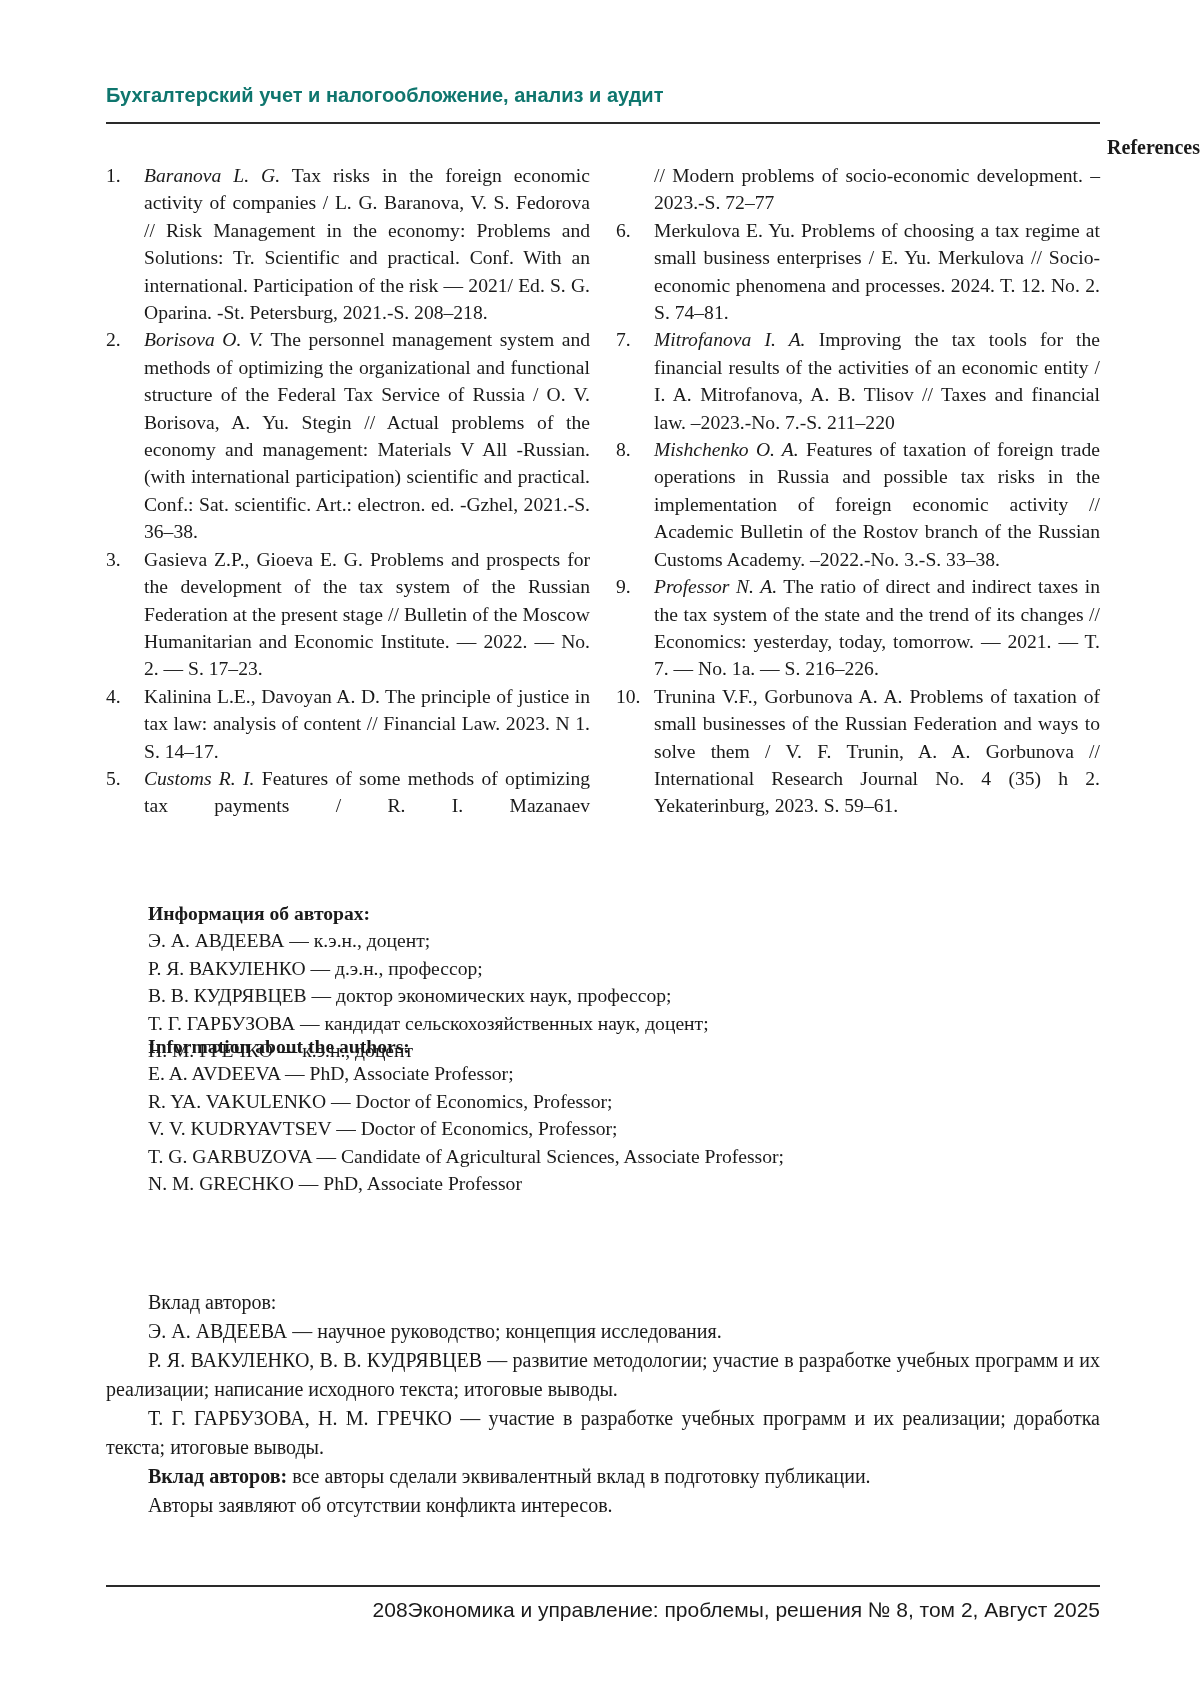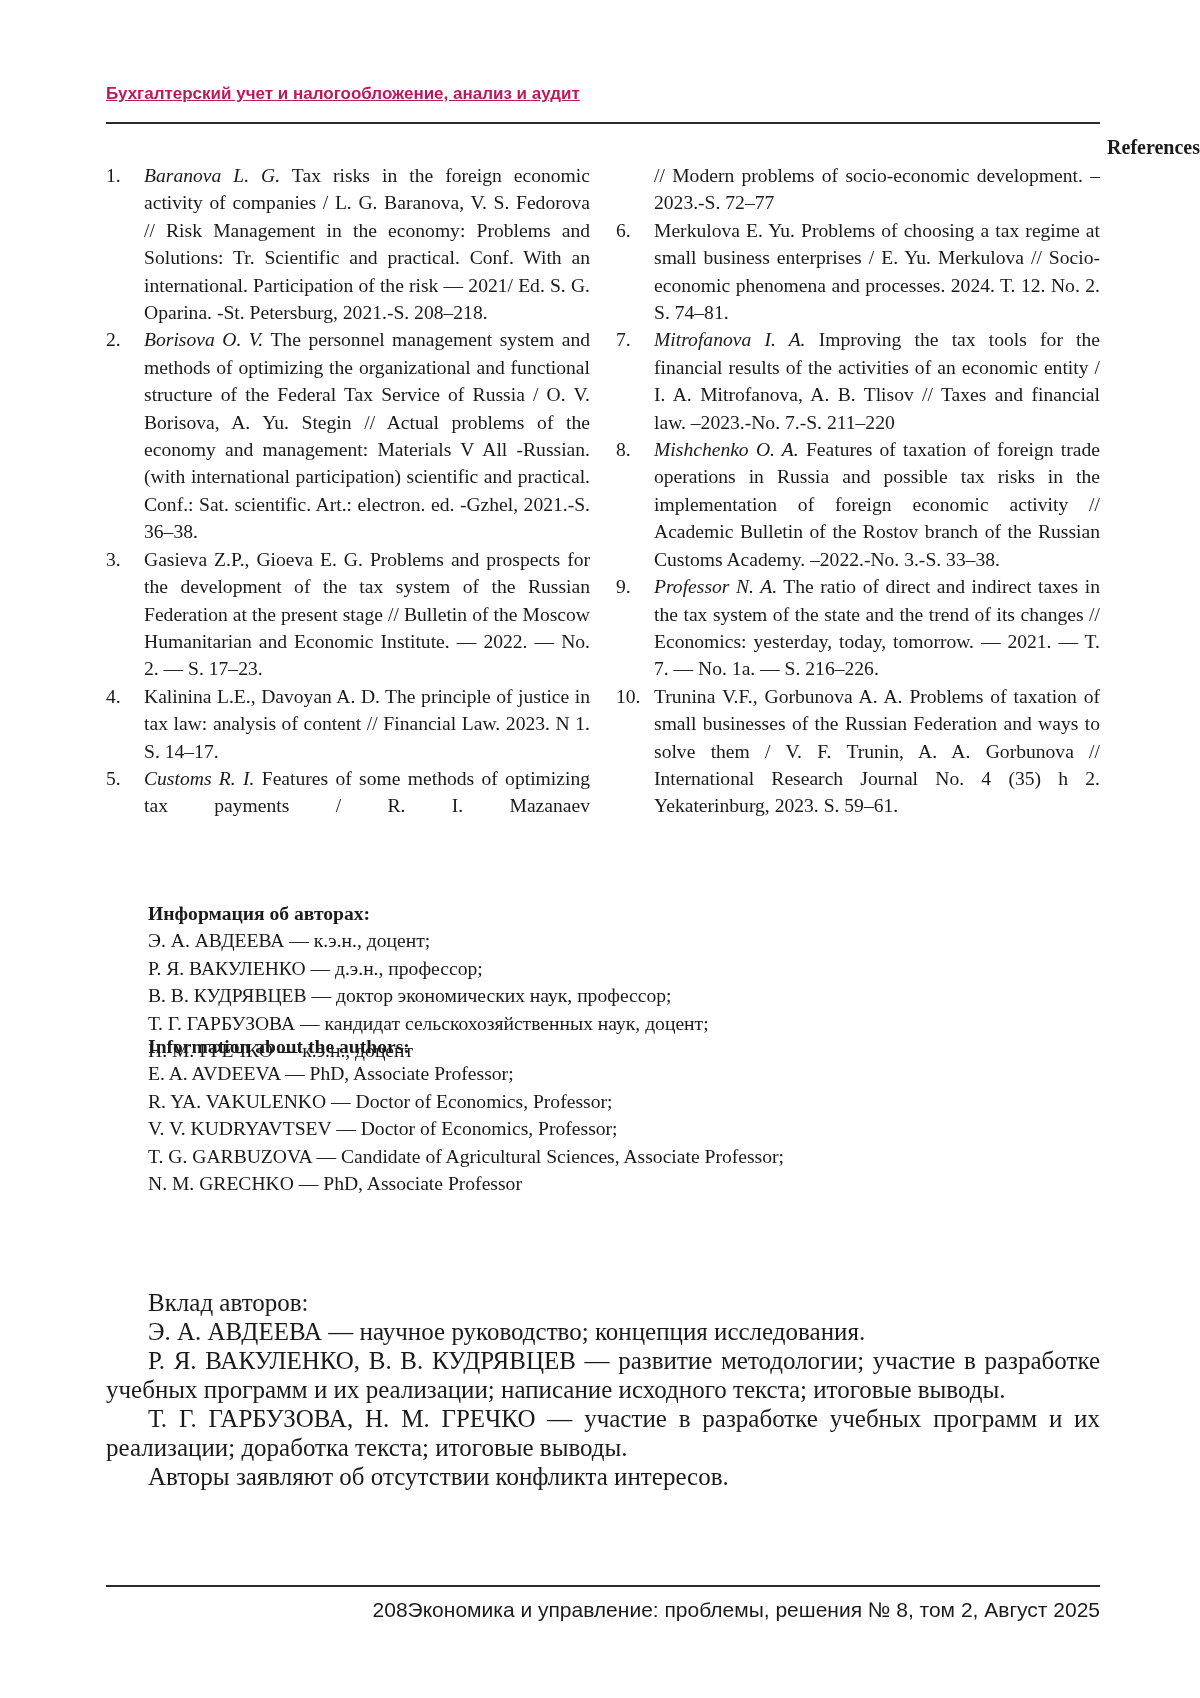--- a/index.html
+++ b/index.html
@@ -1,41 +1,40 @@
 <!DOCTYPE html>
 <html><head>
 <meta charset="utf-8">
 <style>
   html, body { margin: 0; padding: 0; background: #ffffff; }
   body { width: 1200px; height: 1698px; position: relative; overflow: hidden; color: #1a1a1a; }
   .header-title {
     position: absolute; left: 106px; top: 84px;
-    font-family: "Liberation Sans", sans-serif; font-weight: bold; font-size: 17px; color: #be185d;
+    font-family: "Liberation Sans", sans-serif; font-weight: bold; font-size: 20px; color: #0f766e;
     white-space: nowrap;
-    text-decoration: underline;
   }
   .rule { position: absolute; left: 106px; width: 994px; height: 2px; background: #2a2a2a; }
   .rule.top { top: 122px; }
   .rule.bottom { top: 1585px; }
   .refs-title {
     position: absolute; left: 0; width: 1200px; top: 136px; text-align: right;
     font-family: "Liberation Serif", serif; font-weight: bold; font-size: 20px;
   }
   .serif { font-family: "Liberation Serif", serif; font-size: 19.6px; line-height: 27.4px; }
   .col { position: absolute; top: 162px; width: 484px; }
   .col.left { left: 106px; }
   .col.right { left: 616px; }
   .ref { display: flex; }
   .ref .num { width: 38px; flex: 0 0 38px; }
   .ref .body { flex: 1; text-align: justify; text-align-last: left; }
   .ref.cont .body { padding-left: 38px; }
   .ref em { font-style: italic; }
   .info { position: absolute; left: 148px; }
   .info .head { font-weight: bold; }
-  .contrib { position: absolute; left: 106px; top: 1288px; width: 994px; font-family: "Liberation Serif", serif; font-size: 25px; line-height: 29px; }
+  .contrib { position: absolute; left: 106px; top: 1288px; width: 994px; font-family: "Liberation Serif", serif; font-size: 20px; line-height: 29px; }
   .contrib p { margin: 0; text-indent: 42px; text-align: justify; }
   .contrib b { font-weight: bold; }
   .footer {
     position: absolute; top: 1598px; left: 106px; width: 994px; display: flex; justify-content: flex-end;
     font-family: "Liberation Sans", sans-serif; font-size: 21px;
   }
 </style>
 </head>
 <body>
 
@@ -109,20 +108,21 @@
   <div>V. V. KUDRYAVTSEV — Doctor of Economics, Professor;</div>
   <div>T. G. GARBUZOVA — Candidate of Agricultural Sciences, Associate Professor;</div>
   <div>N. M. GRECHKO — PhD, Associate Professor</div>
 </div>
 
 <div class="contrib">
   <p>Вклад авторов:</p>
   <p>Э. А. АВДЕЕВА — научное руководство; концепция исследования.</p>
   <p>Р. Я. ВАКУЛЕНКО, В. В. КУДРЯВЦЕВ — развитие методологии; участие в разработке учебных программ и их реализации; написание исходного текста; итоговые выводы.</p>
   <p>Т. Г. ГАРБУЗОВА, Н. М. ГРЕЧКО — участие в разработке учебных программ и их реализации; доработка текста; итоговые выводы.</p>
+  <p><b>Вклад авторов:</b><span> все авторы сделали эквивалентный вклад в подготовку публикации.</span></p>
   <p>Авторы заявляют об отсутствии конфликта интересов.</p>
 </div>
 
 <div class="rule bottom"></div>
 <div class="footer">
   <span>208</span>
   <span>Экономика и управление: проблемы, решения № 8, том 2, Август 2025</span>
 </div>
 
 </body></html>

